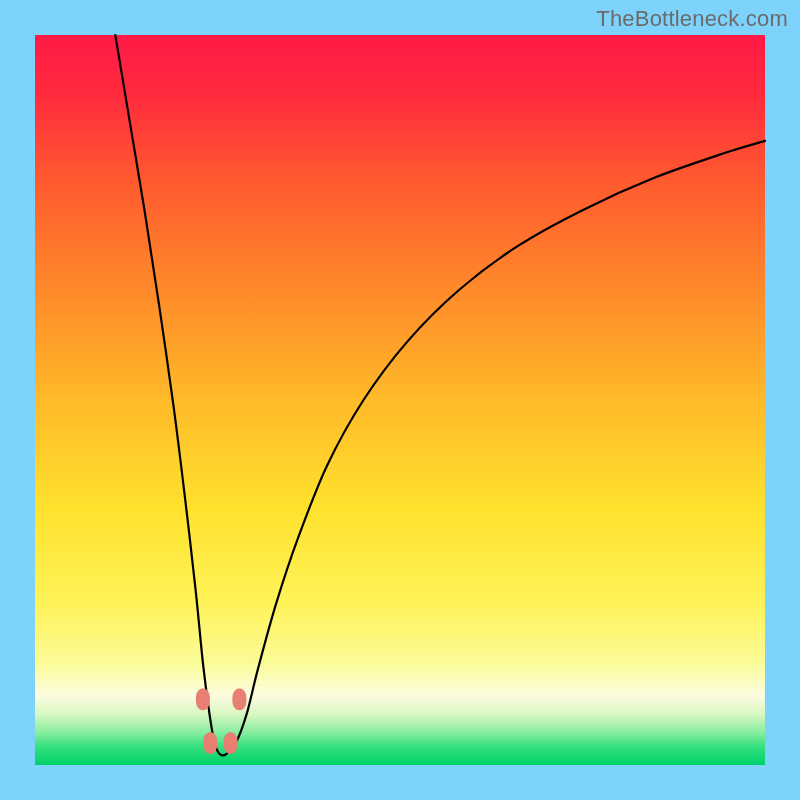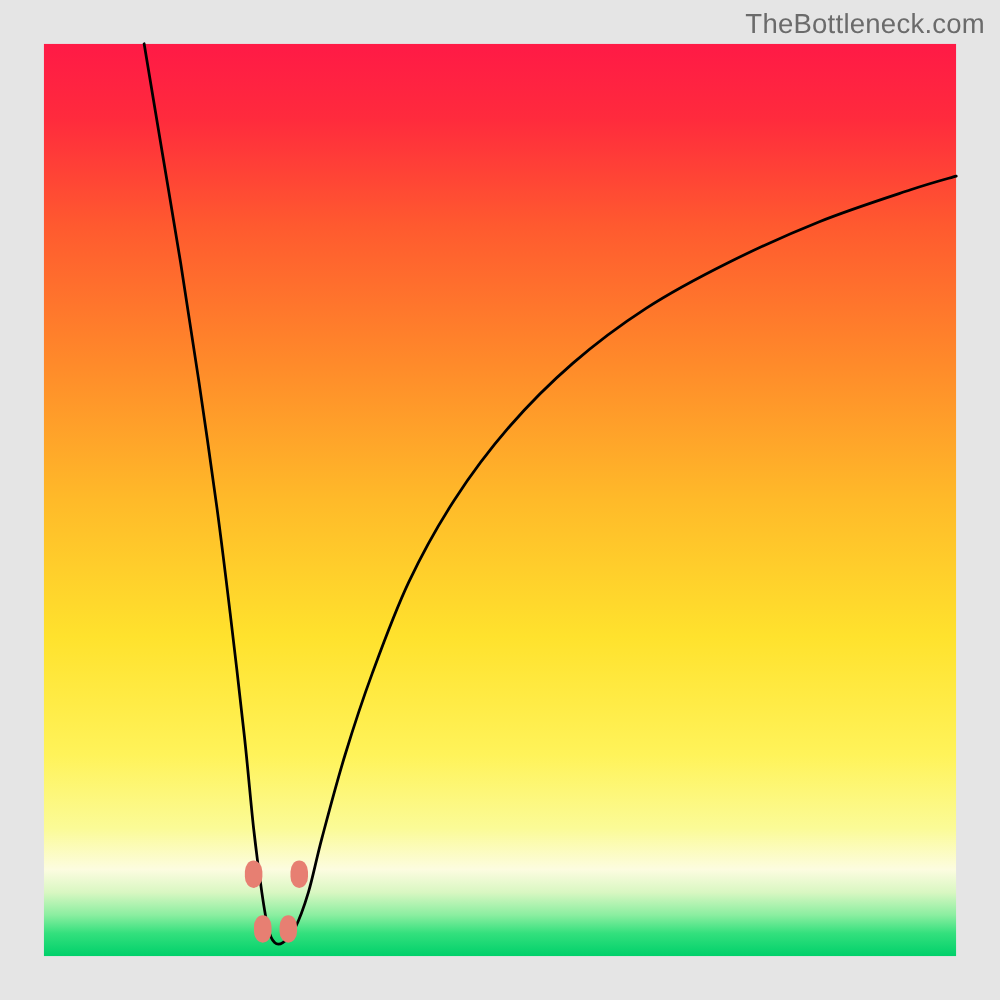--- a/index.html
+++ b/index.html
@@ -10,21 +10,21 @@
     background: #000000;
     overflow: hidden;
     font-family: Arial, Helvetica, sans-serif;
   }
   .frame {
     position: absolute;
     top: 0;
     left: 0;
     width: 800px;
     height: 800px;
-    background: #e5e5e5;
+    background: #7dd3fc;
   }
   .plot-area {
     position: absolute;
     left: 35px;
     top: 35px;
     width: 730px;
     height: 730px;
   }
   .gradient-bg {
     position: absolute;

